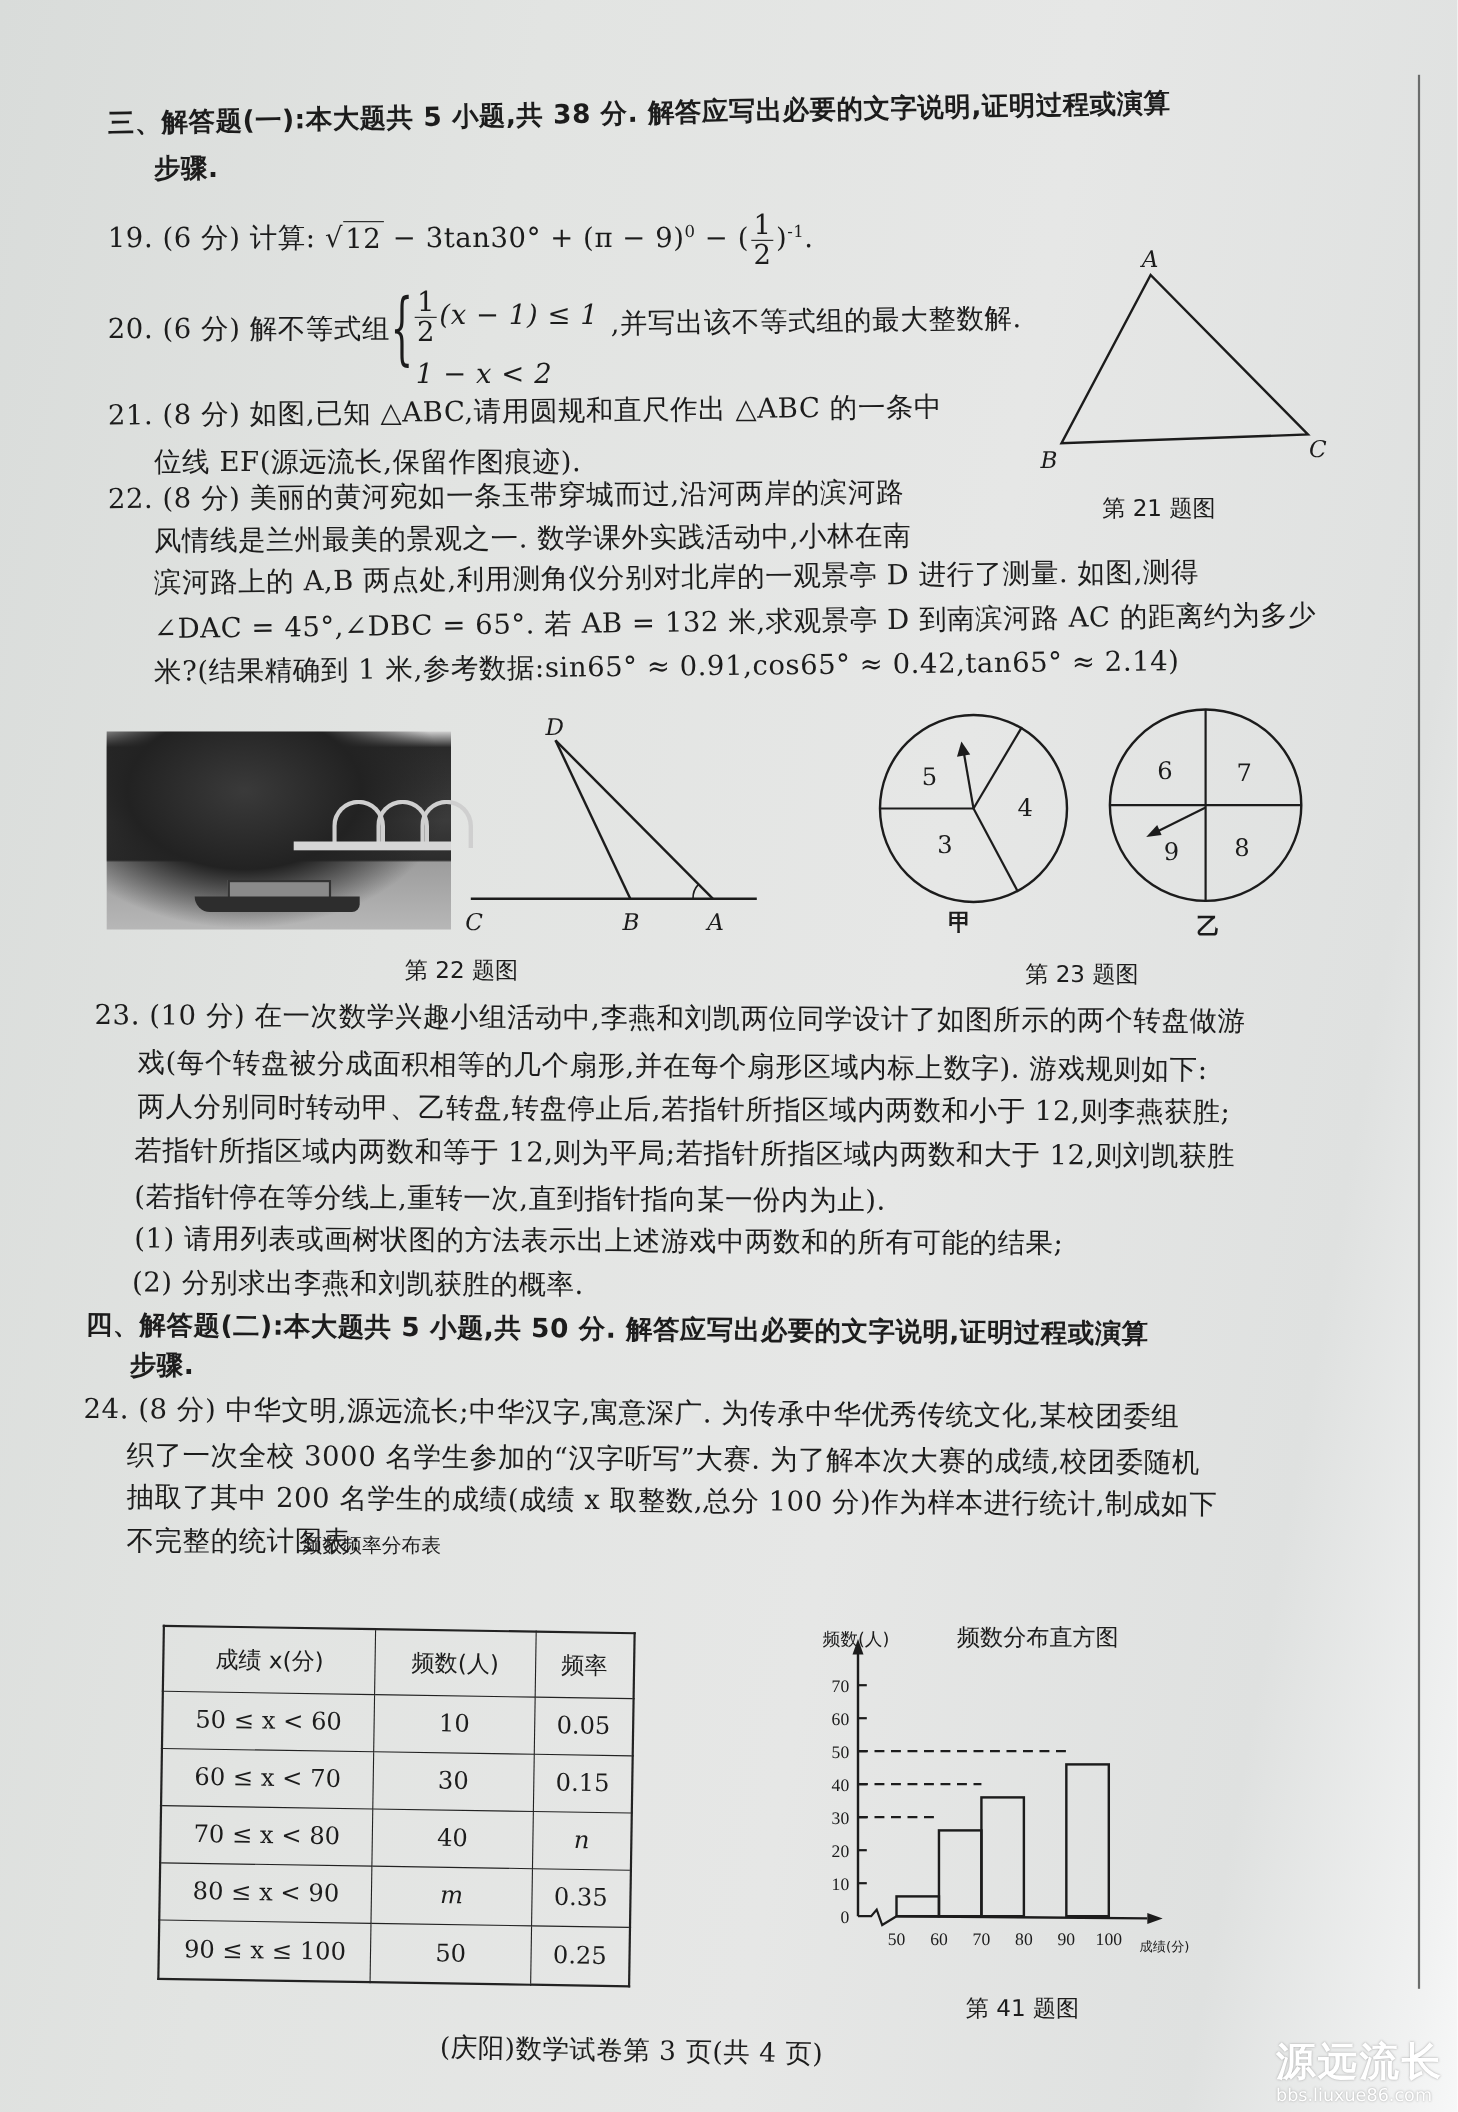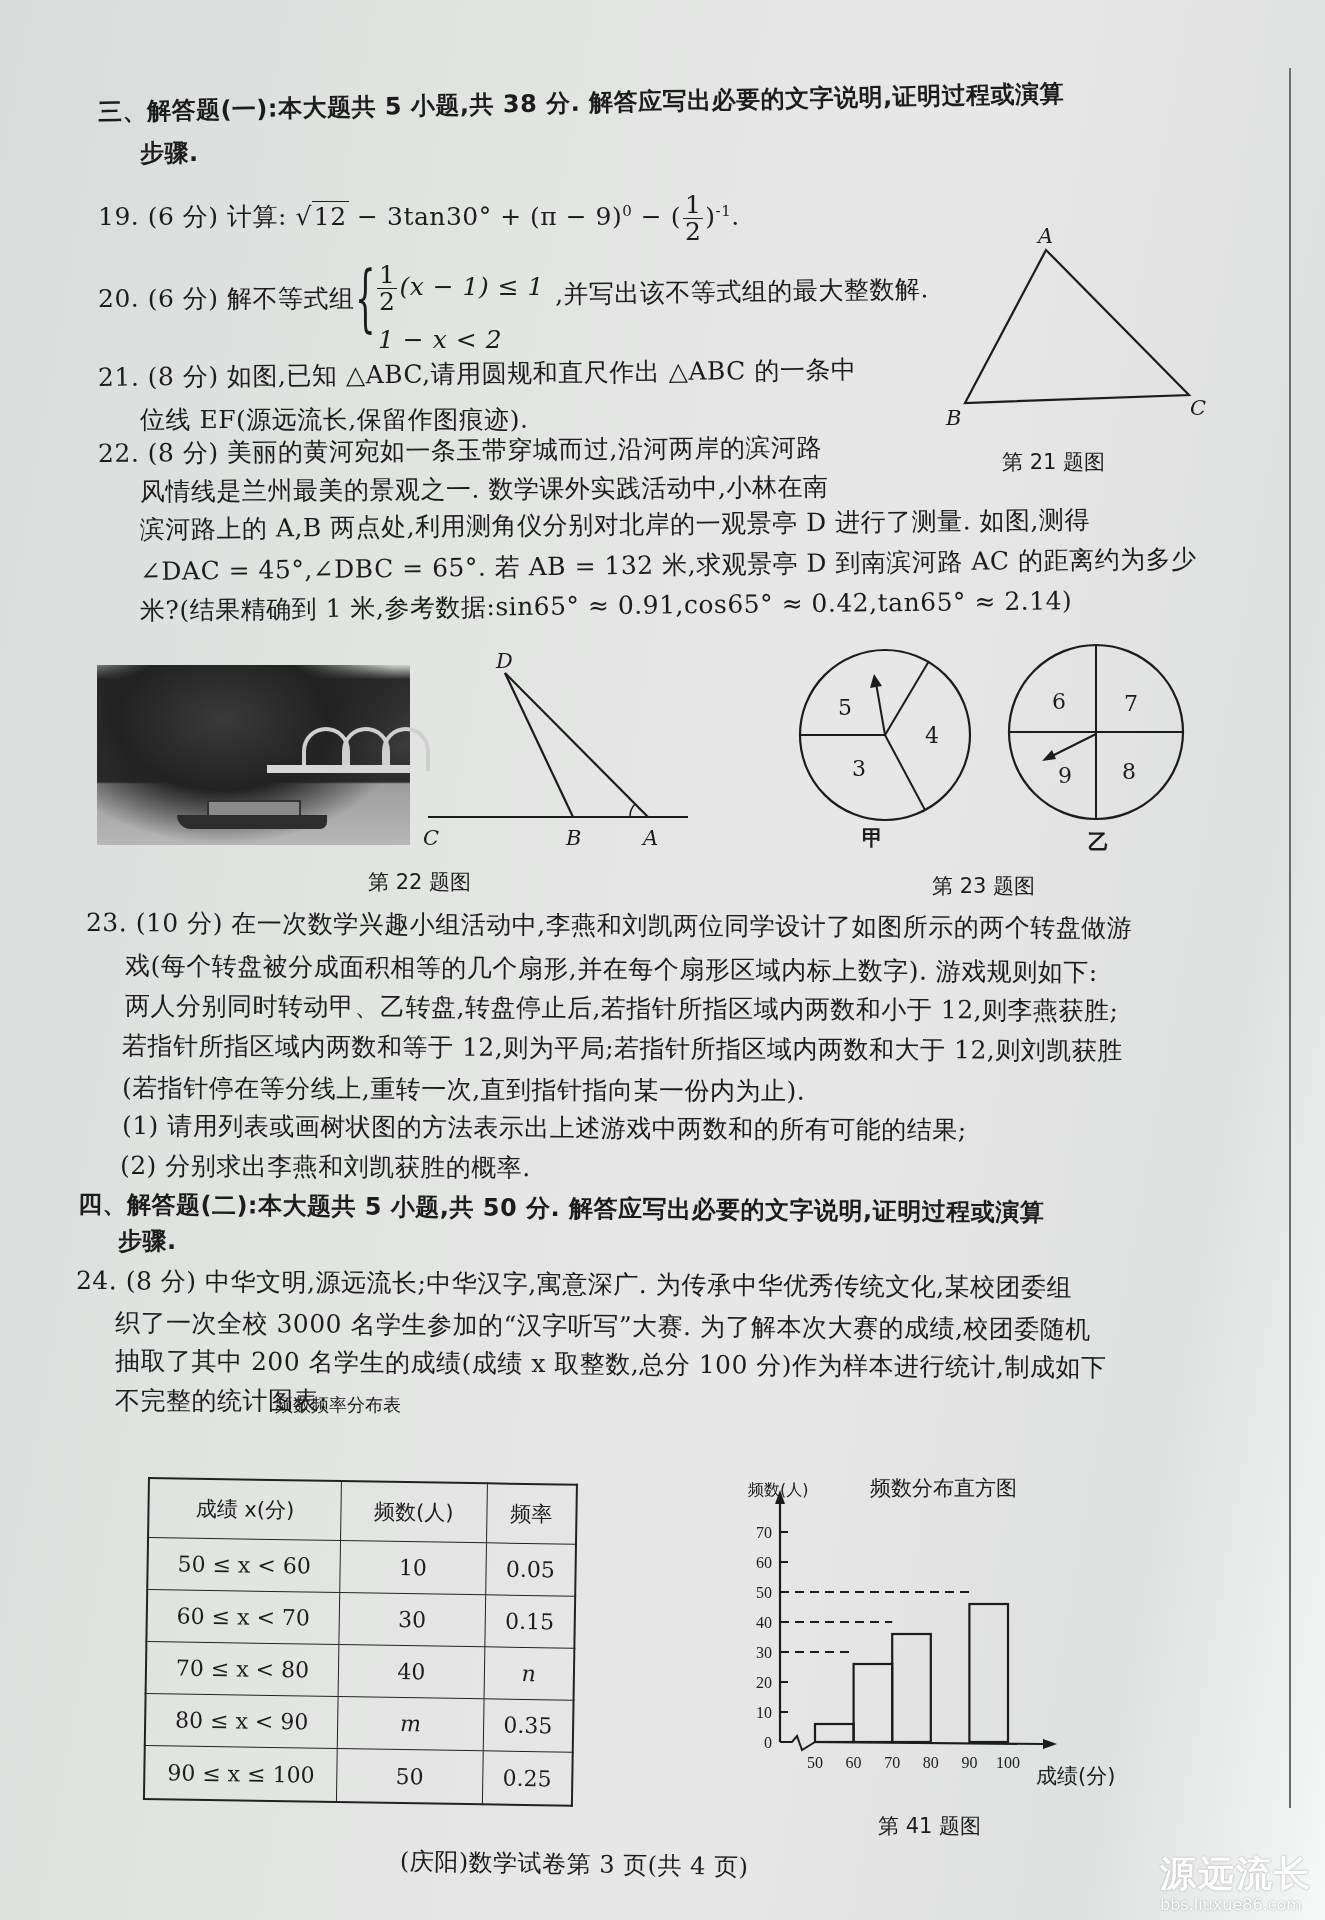--- a/index.html
+++ b/index.html
@@ -173,21 +173,21 @@
   <tr>
     <td>90 ≤ x ≤ 100</td>
     <td>50</td>
     <td>0.25</td>
   </tr>
 </tbody>
   </table>
 
 <div class="caption" style="left:870px; top:1474px; font-size:21px;">频数分布直方图</div>
 <div class="caption" style="left:748px; top:1480px; font-size:16px;">频数(人)</div>
-<div class="caption" style="left:1036px; top:1762px; font-size:21px;">成绩(分)</div>
+<div class="caption" style="left:1036px; top:1762px; font-size:12px;">成绩(分)</div>
 
 <svg id="hist" width="1325" height="1920" style="left:0; top:0;">
   <g id="hist-axes">
       <line x1="780" y1="1742" x2="780" y2="1497" stroke="#1c1c1c" stroke-width="2.2"></line>
       <polygon points="775,1504 785,1504 780,1490" fill="#1c1c1c"></polygon>
       <polyline points="780,1742 792,1742 797,1736 802,1750 815,1742" fill="none" stroke="#1c1c1c" stroke-width="2"></polyline>
       <line x1="815" y1="1742" x2="1043" y2="1744" stroke="#1c1c1c" stroke-width="2.2"></line>
       <polygon points="1043,1739 1043,1749 1057,1744" fill="#1c1c1c"></polygon>
       <line x1="780" y1="1712" x2="788" y2="1712" stroke="#1c1c1c" stroke-width="2"></line>
       <line x1="780" y1="1682" x2="788" y2="1682" stroke="#1c1c1c" stroke-width="2"></line>

